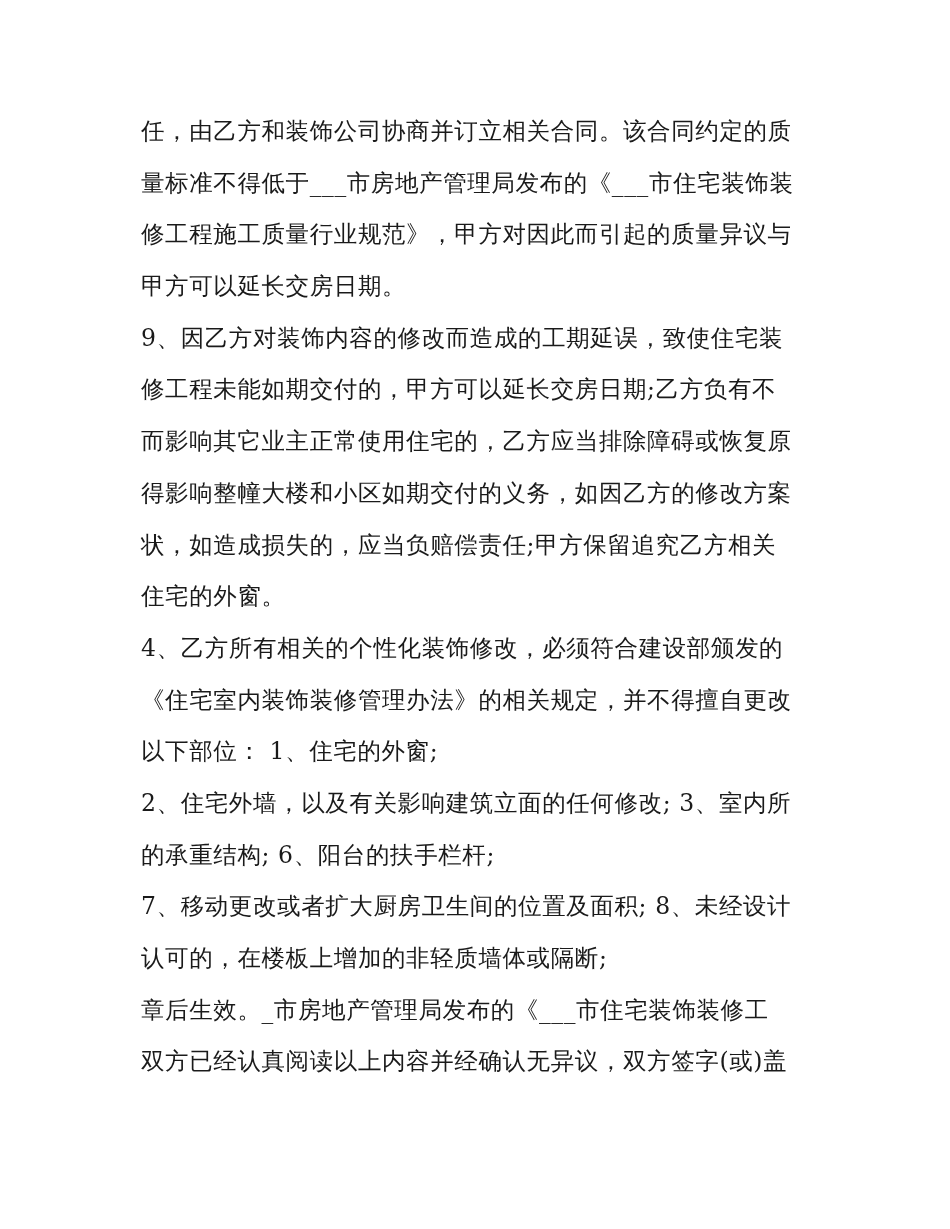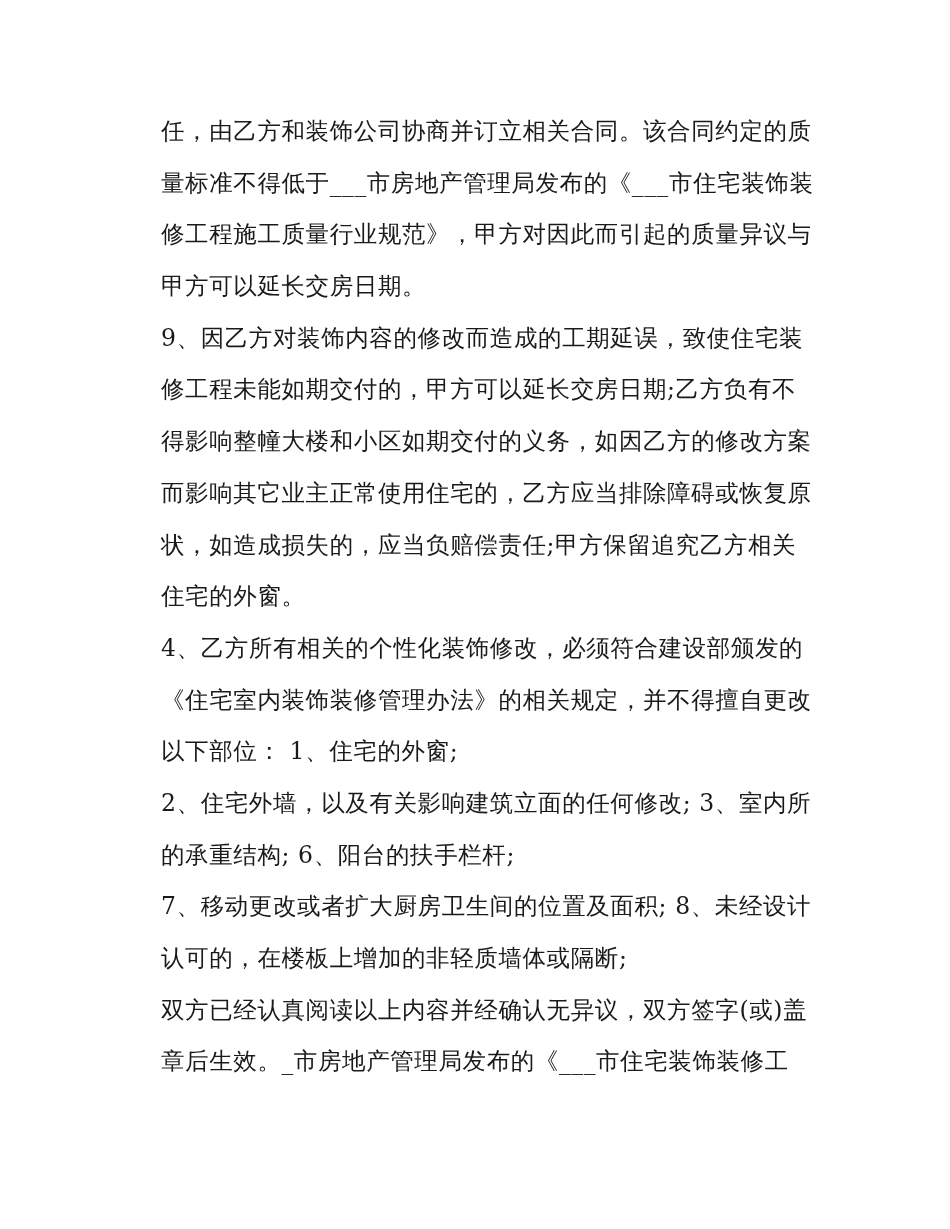--- a/index.html
+++ b/index.html
@@ -27,41 +27,40 @@
       left: 141px;
       top: 106px;
       width: 680px;
     }
     .line {
       height: 51.7px;
       line-height: 51.7px;
       font-size: 23.5px;
       white-space: nowrap;
       letter-spacing: 0.6px;
-      margin-left: 20px;
     }
   </style>
 </head>
 <body>
 
 <div class="page">
   <div class="content">
     <div class="line">任，由乙方和装饰公司协商并订立相关合同。该合同约定的质</div>
     <div class="line">量标准不得低于___市房地产管理局发布的《___市住宅装饰装</div>
     <div class="line">修工程施工质量行业规范》，甲方对因此而引起的质量异议与</div>
     <div class="line">甲方可以延长交房日期。</div>
     <div class="line">9、因乙方对装饰内容的修改而造成的工期延误，致使住宅装</div>
     <div class="line">修工程未能如期交付的，甲方可以延长交房日期;乙方负有不</div>
+    <div class="line">而影响其它业主正常使用住宅的，乙方应当排除障碍或恢复原</div>
     <div class="line">得影响整幢大楼和小区如期交付的义务，如因乙方的修改方案</div>
-    <div class="line">而影响其它业主正常使用住宅的，乙方应当排除障碍或恢复原</div>
     <div class="line">状，如造成损失的，应当负赔偿责任;甲方保留追究乙方相关</div>
     <div class="line">住宅的外窗。</div>
     <div class="line">4、乙方所有相关的个性化装饰修改，必须符合建设部颁发的</div>
     <div class="line">《住宅室内装饰装修管理办法》的相关规定，并不得擅自更改</div>
     <div class="line">以下部位： 1、住宅的外窗;</div>
     <div class="line">2、住宅外墙，以及有关影响建筑立面的任何修改; 3、室内所</div>
     <div class="line">的承重结构; 6、阳台的扶手栏杆;</div>
     <div class="line">7、移动更改或者扩大厨房卫生间的位置及面积; 8、未经设计</div>
     <div class="line">认可的，在楼板上增加的非轻质墙体或隔断;</div>
+    <div class="line">章后生效。_市房地产管理局发布的《___市住宅装饰装修工</div>
     <div class="line">双方已经认真阅读以上内容并经确认无异议，双方签字(或)盖</div>
-    <div class="line">章后生效。_市房地产管理局发布的《___市住宅装饰装修工</div>
   </div>
 </div>
 
 </body></html>

